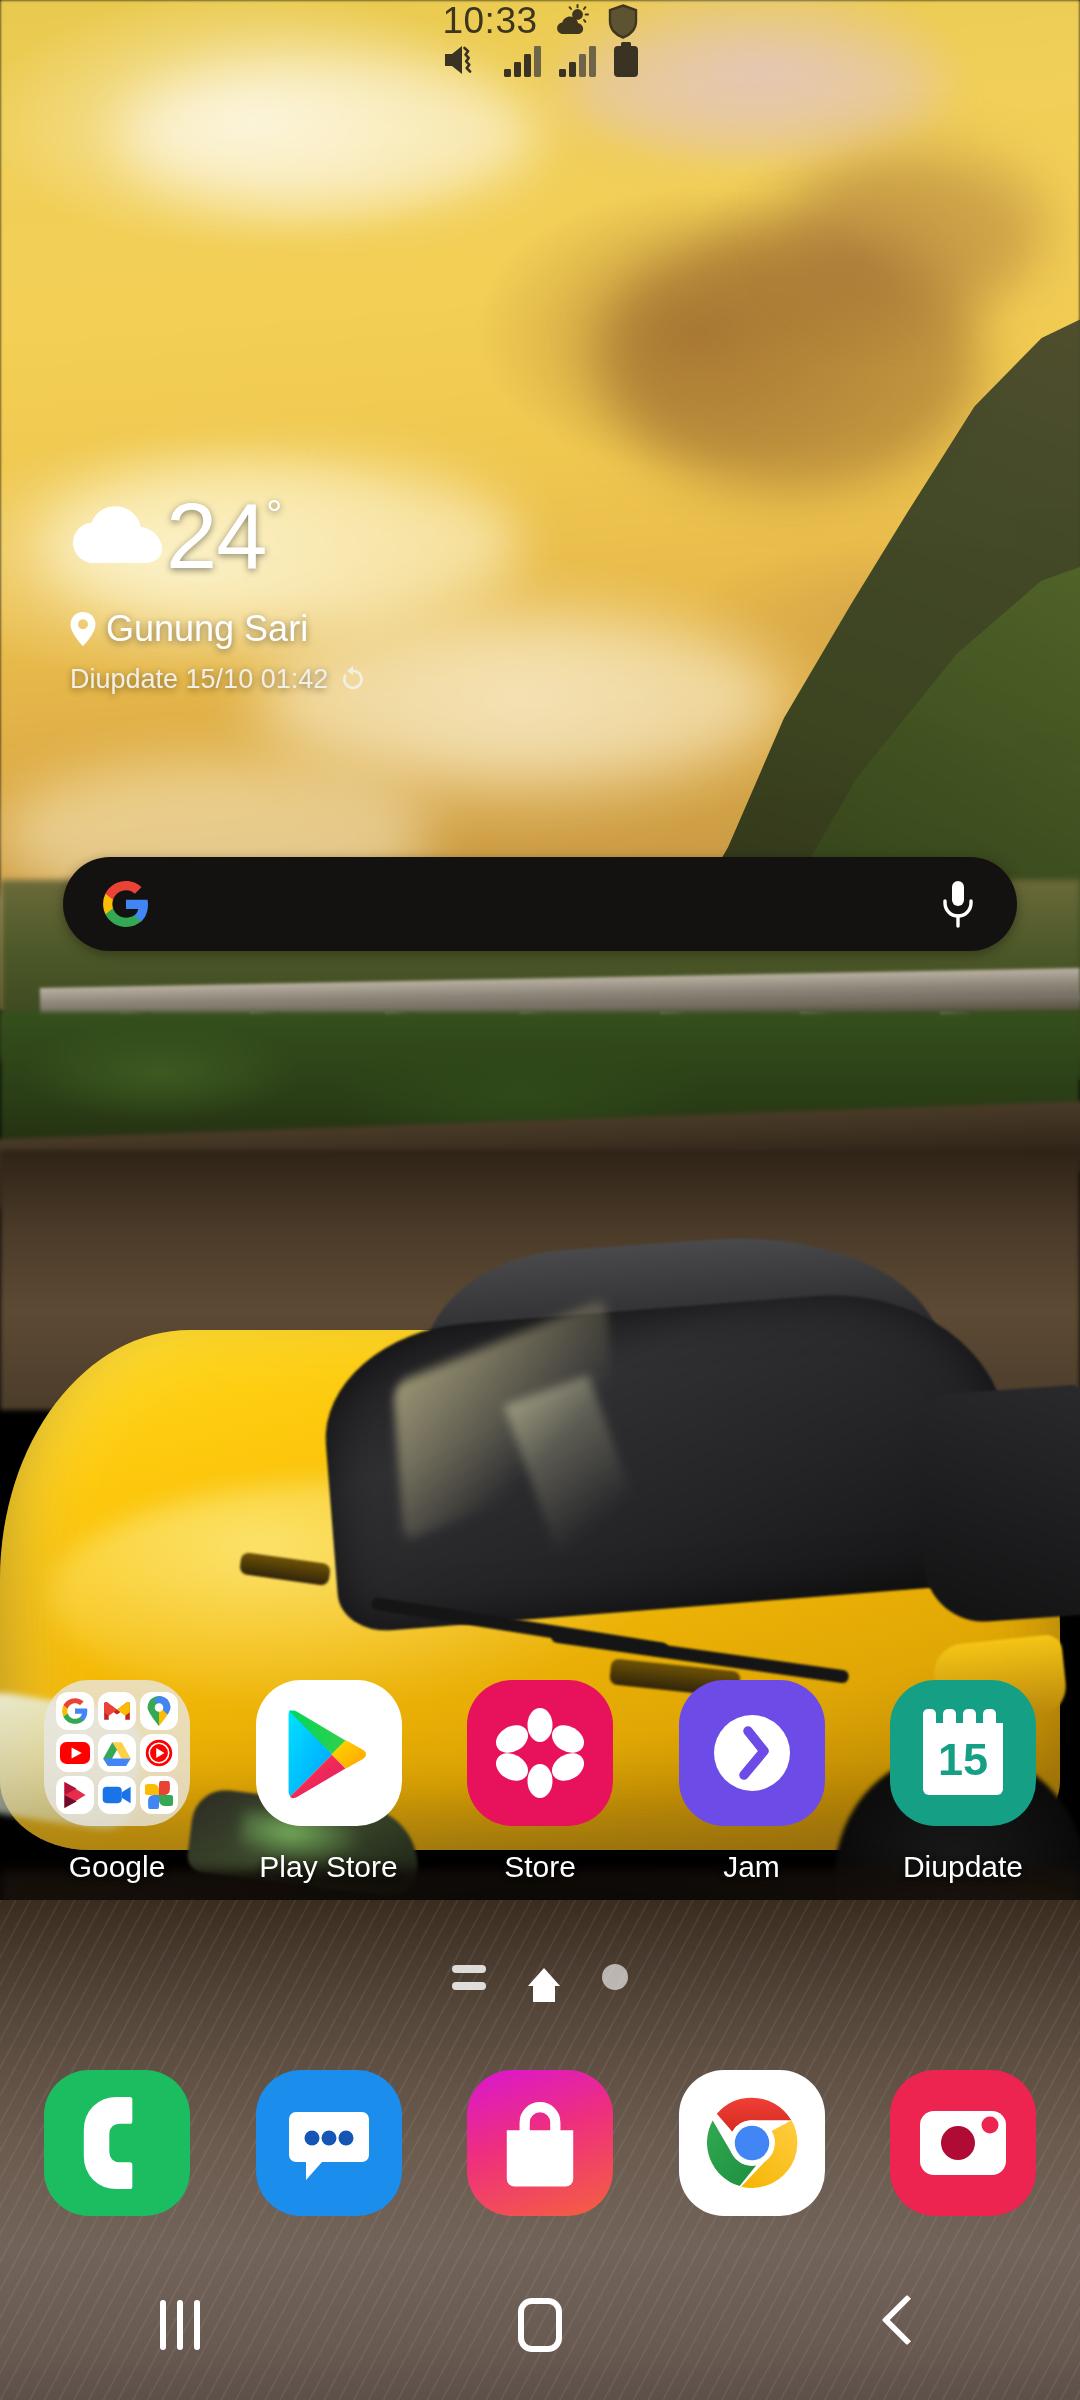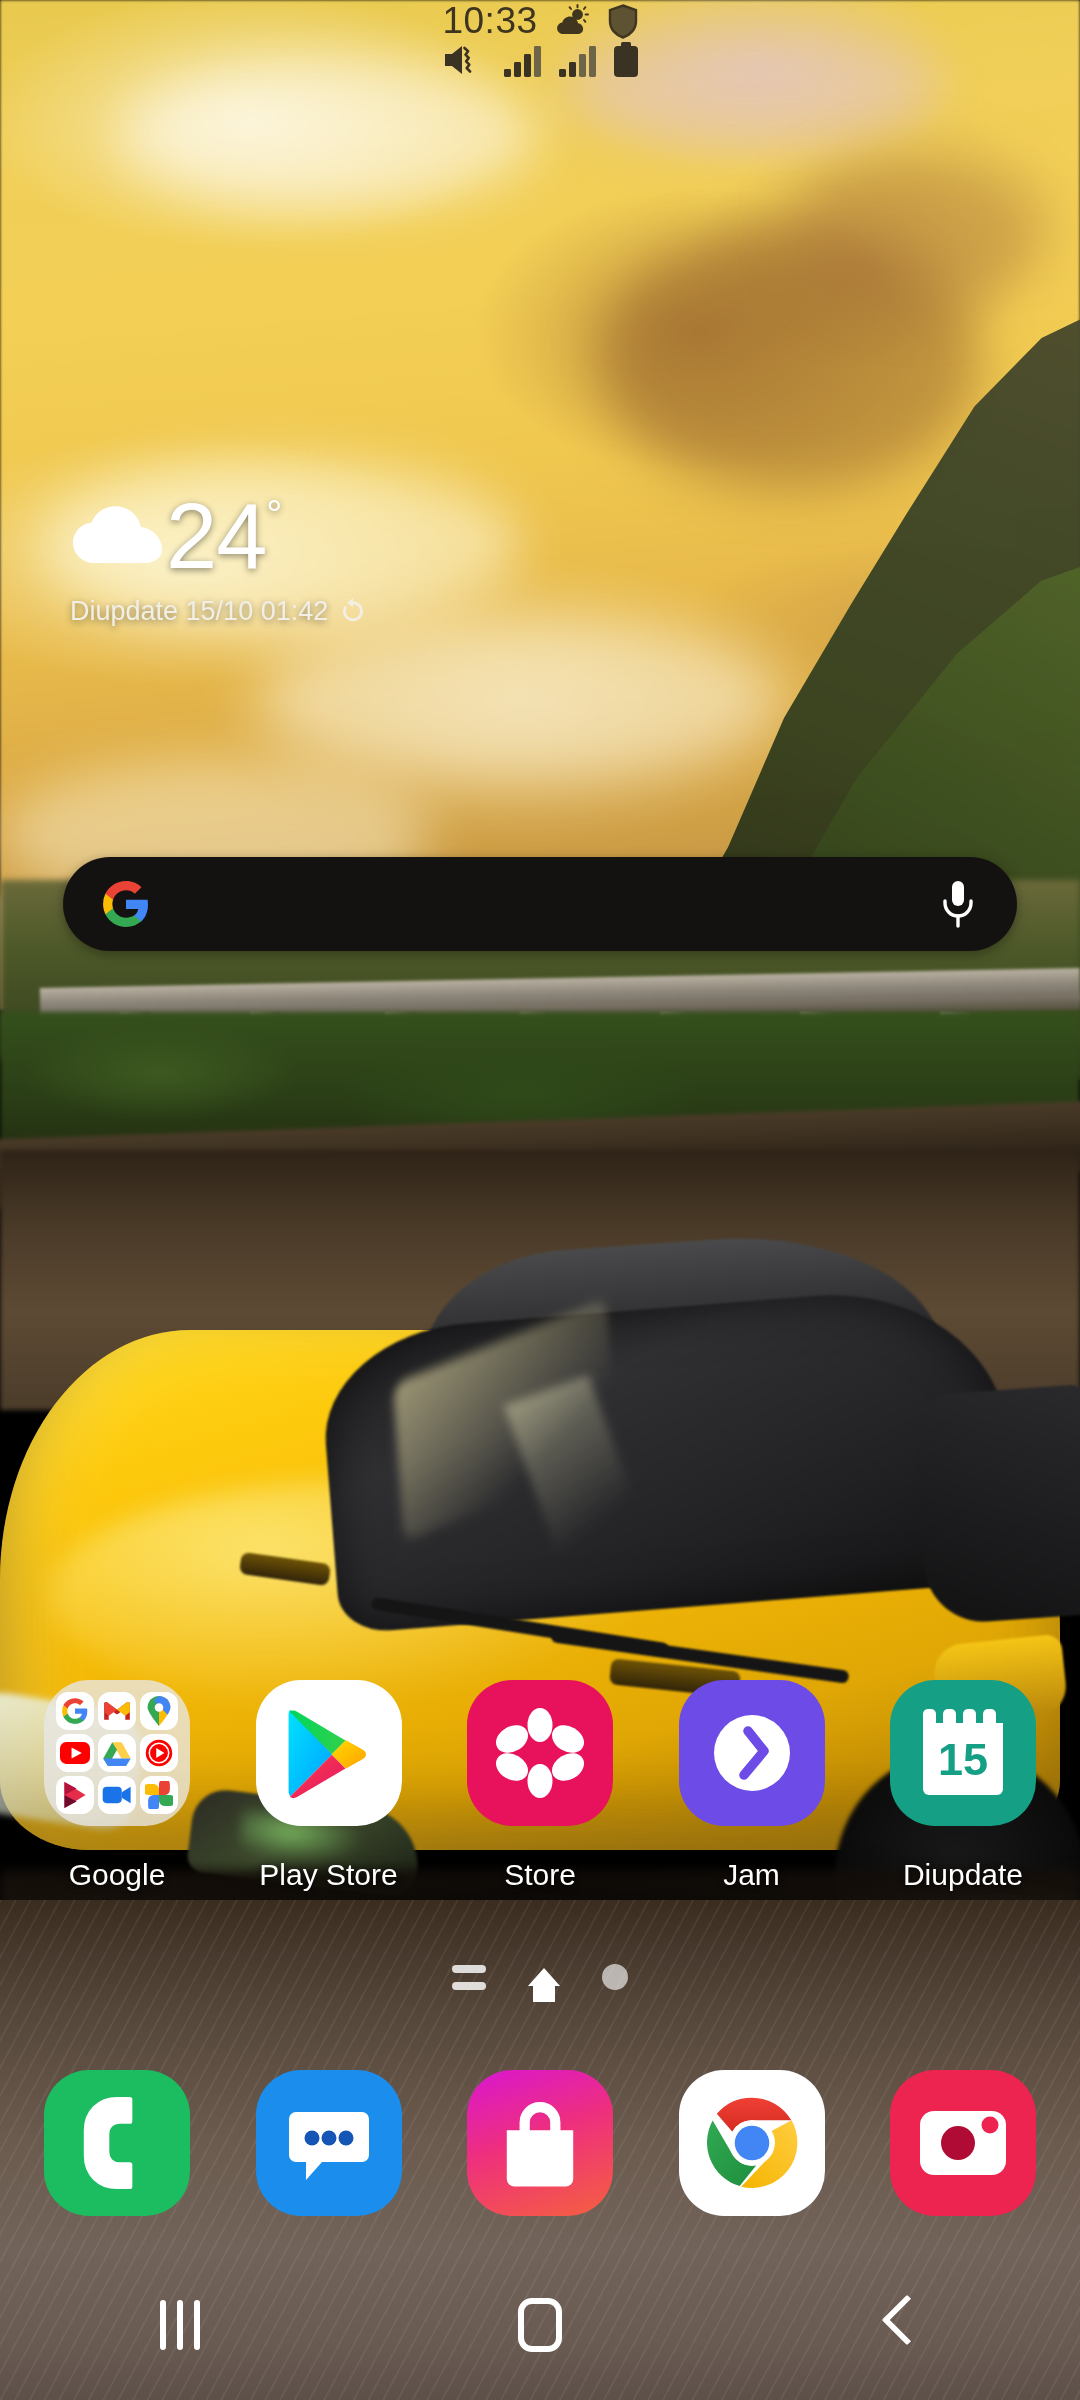--- a/index.html
+++ b/index.html
@@ -225,21 +225,21 @@
     display:flex; align-items:center; justify-content:space-between;
     padding:0 42px 0 38px;
     box-shadow:0 3px 12px rgba(0,0,0,.35);
   }
 
   
   #appgrid{
     position:absolute; left:0; top:1680px; width:1080px; z-index:30;
     display:flex; justify-content:space-between; padding:0 30px;
   }
-  .app{ width:174px; display:flex; flex-direction:column; align-items:center;gap:8px; }
+  .app{ width:174px; display:flex; flex-direction:column; align-items:center; }
   .icon-sq{
     width:146px; height:146px; border-radius:45px; position:relative;
     display:flex; align-items:center; justify-content:center; overflow:hidden;
   }
   .app-label{
     margin-top:24px; font-size:30px; color:#fff; font-weight:400;
     text-shadow:0 2px 6px rgba(0,0,0,.75); white-space:nowrap;
   }
   
   .folder{
@@ -419,20 +419,26 @@
       </svg>
     </div>
   </div>
 
   <div id="weather">
     <div class="w-top">
       <svg width="96" height="70" viewBox="0 0 96 70">
         <path d="M24 62C12.4 62 3 52.9 3 41.7 3 31.2 11.2 22.6 21.7 21.6 24.9 12.1 34.3 5.2 45.4 5.2c12.7 0 23.3 9 25.5 20.9C82.7 27.5 92 37 92 48.6 92 56 85.4 62 75.9 62H24z" fill="#fff"></path>
       </svg>
       <div class="w-temp"><span>24</span><span class="w-deg">°</span></div>
+    </div>
+    <div class="w-loc">
+      <svg width="26" height="34" viewBox="0 0 26 34">
+        <path d="M13 0C6 0 .5 5.5.5 12.4.5 21.6 13 34 13 34s12.5-12.4 12.5-21.6C25.5 5.5 20 0 13 0zm0 17.3a5 5 0 1 1 0-10 5 5 0 0 1 0 10z" fill="#fff"></path>
+      </svg>
+      <span>Gunung Sari</span>
     </div>
     <div class="w-upd">
       <span>Diupdate 15/10 01:42</span>
       <svg width="26" height="27" viewBox="0 0 26 27">
         <path d="M13 3.4V0L7.3 4.8 13 9.6V6.2c4 0 7.2 3.2 7.2 7.1 0 3.9-3.2 7.1-7.2 7.1s-7.2-3.2-7.2-7.1c0-1.3.4-2.6 1-3.6L4.8 7.7A9.7 9.7 0 0 0 3 13.3C3 18.8 7.5 23.2 13 23.2s10-4.4 10-9.9S18.5 3.4 13 3.4z" fill="#f2efe6"></path>
       </svg>
     </div>
   </div>
 
   <div id="searchbar">

